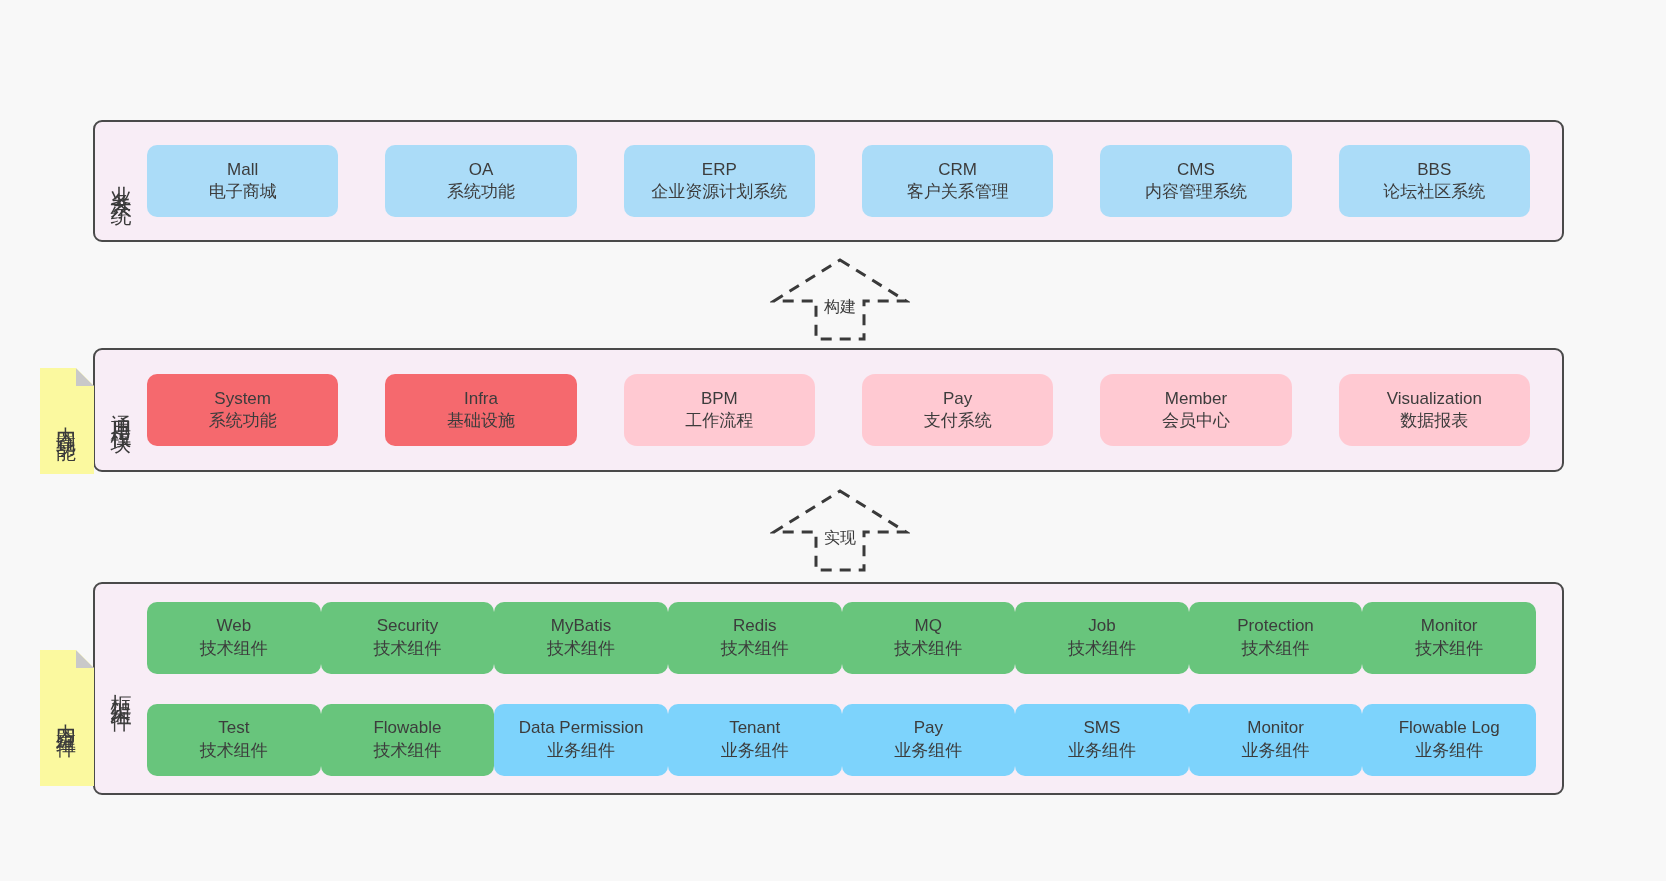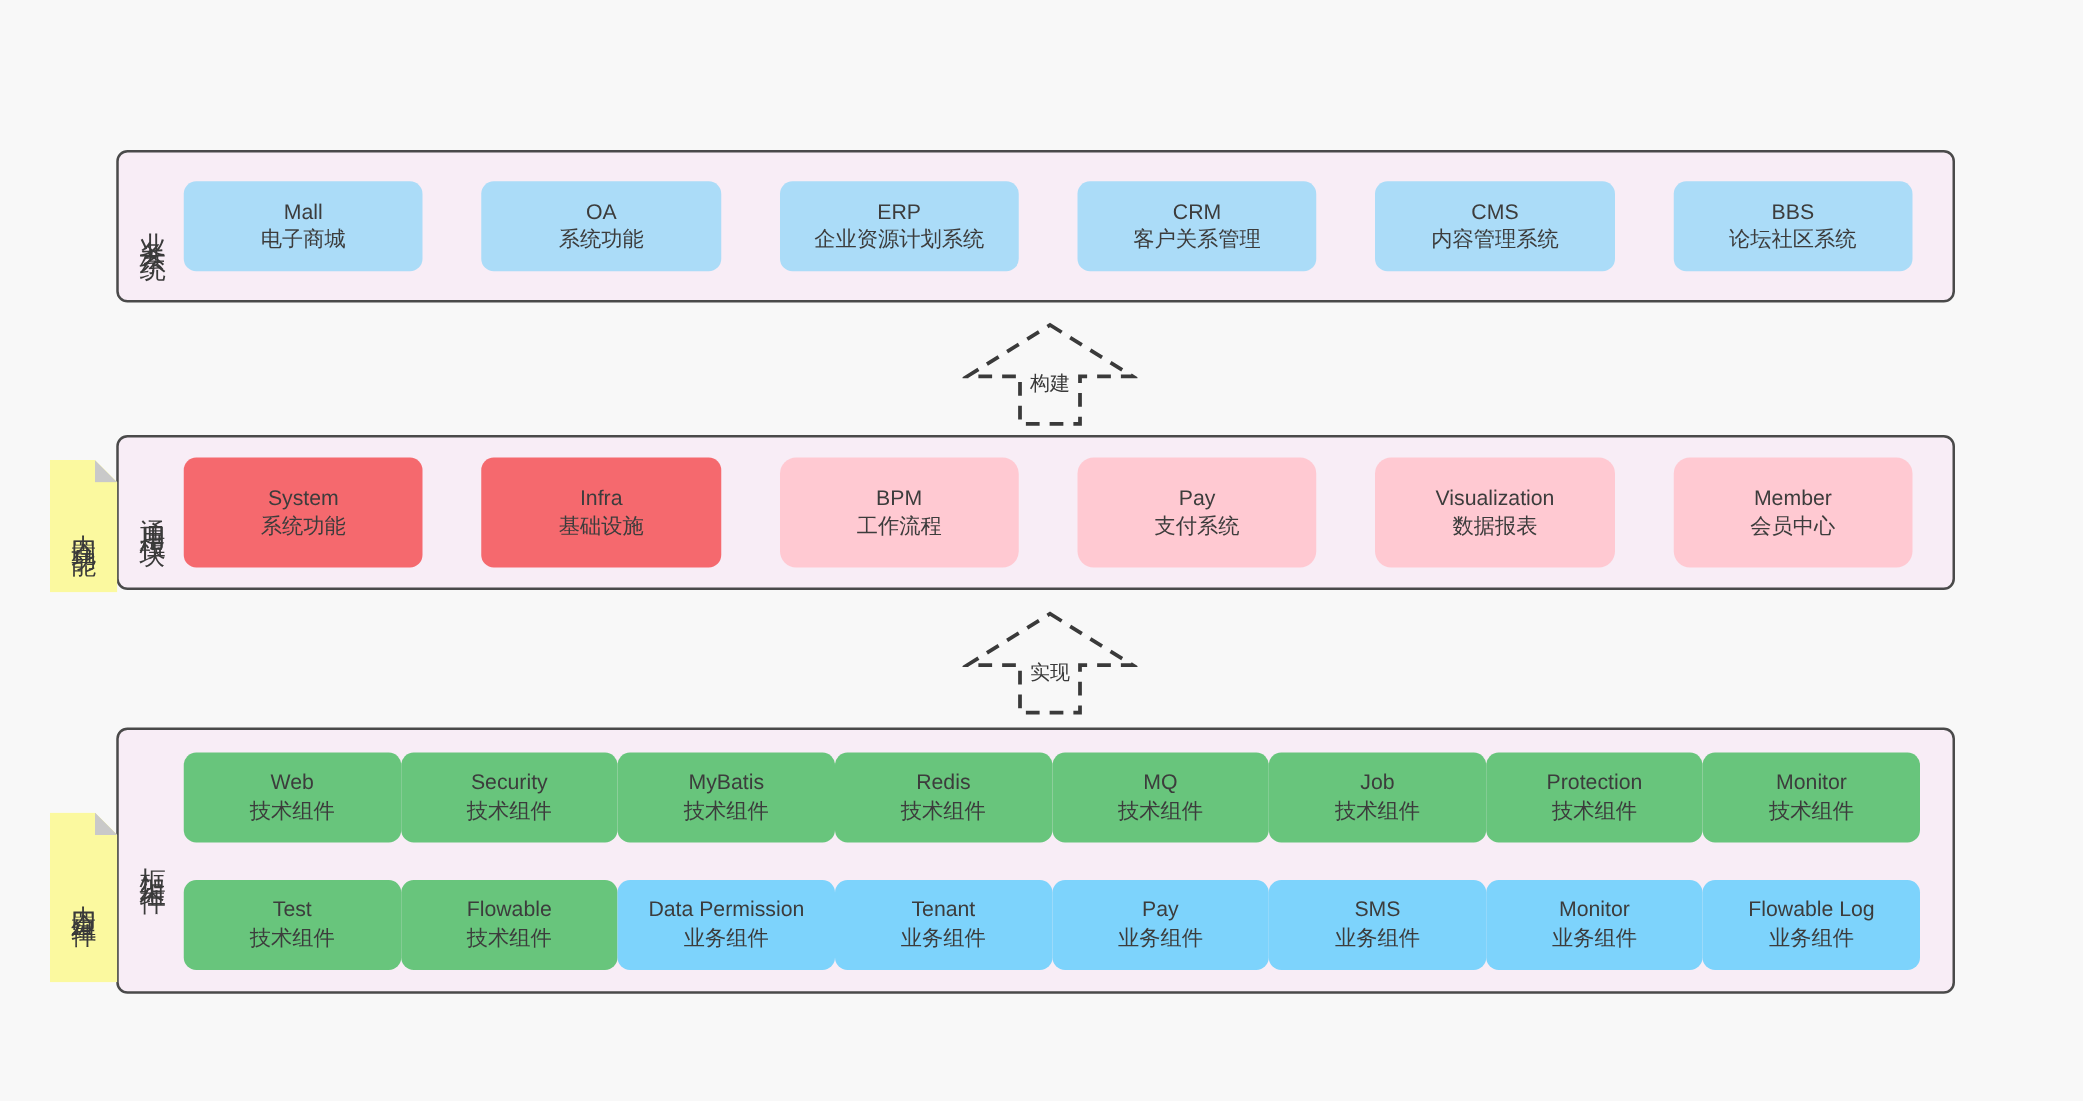--- a/index.html
+++ b/index.html
@@ -31,21 +31,21 @@
     gap:30px;padding-right:26px;
   }
   .row{display:flex;}
   .box{
     flex:1;border-radius:10px;
     display:flex;flex-direction:column;align-items:center;justify-content:center;
     text-align:center;font-size:17px;line-height:1.32;color:#3c3c3c;
     padding:2px 6px;box-sizing:border-box;
   }
   .h72{height:72px;}
-  .h76{height:88px;}
+  .h76{height:72px;}
   .blue{background:#abdcf8;}
   .red{background:#f5696e;}
   .pink{background:#ffc9d2;border-radius:13px;}
   .green{background:#68c57c;}
   .lgreen{background:#7dd3fc;}
   .arrow{position:absolute;width:140px;height:86px;left:770px;}
   #arrow-1{top:256px;}
   #arrow-2{top:487px;}
   .arrow svg{display:block;}
   .arrow-path{
@@ -133,26 +133,26 @@
     </div>
     <div class="box pink h76">
       <span>BPM</span>
       <span>工作流程</span>
     </div>
     <div class="box pink h76">
       <span>Pay</span>
       <span>支付系统</span>
     </div>
     <div class="box pink h76">
+      <span>Member</span>
+      <span>会员中心</span>
+    </div>
+    <div class="box pink h76">
       <span>Visualization</span>
       <span>数据报表</span>
-    </div>
-    <div class="box pink h76">
-      <span>Member</span>
-      <span>会员中心</span>
     </div>
   </div>
 </div>
 
 <div class="arrow" id="arrow-2">
   <svg width="140" height="86" viewBox="0 0 140 86">
     <path class="arrow-path" d="M70,4 L136,45 L94,45 L94,83 L46,83 L46,45 L4,45 Z"></path>
   </svg>
   <div class="arrow-label">实现</div>
 </div>

